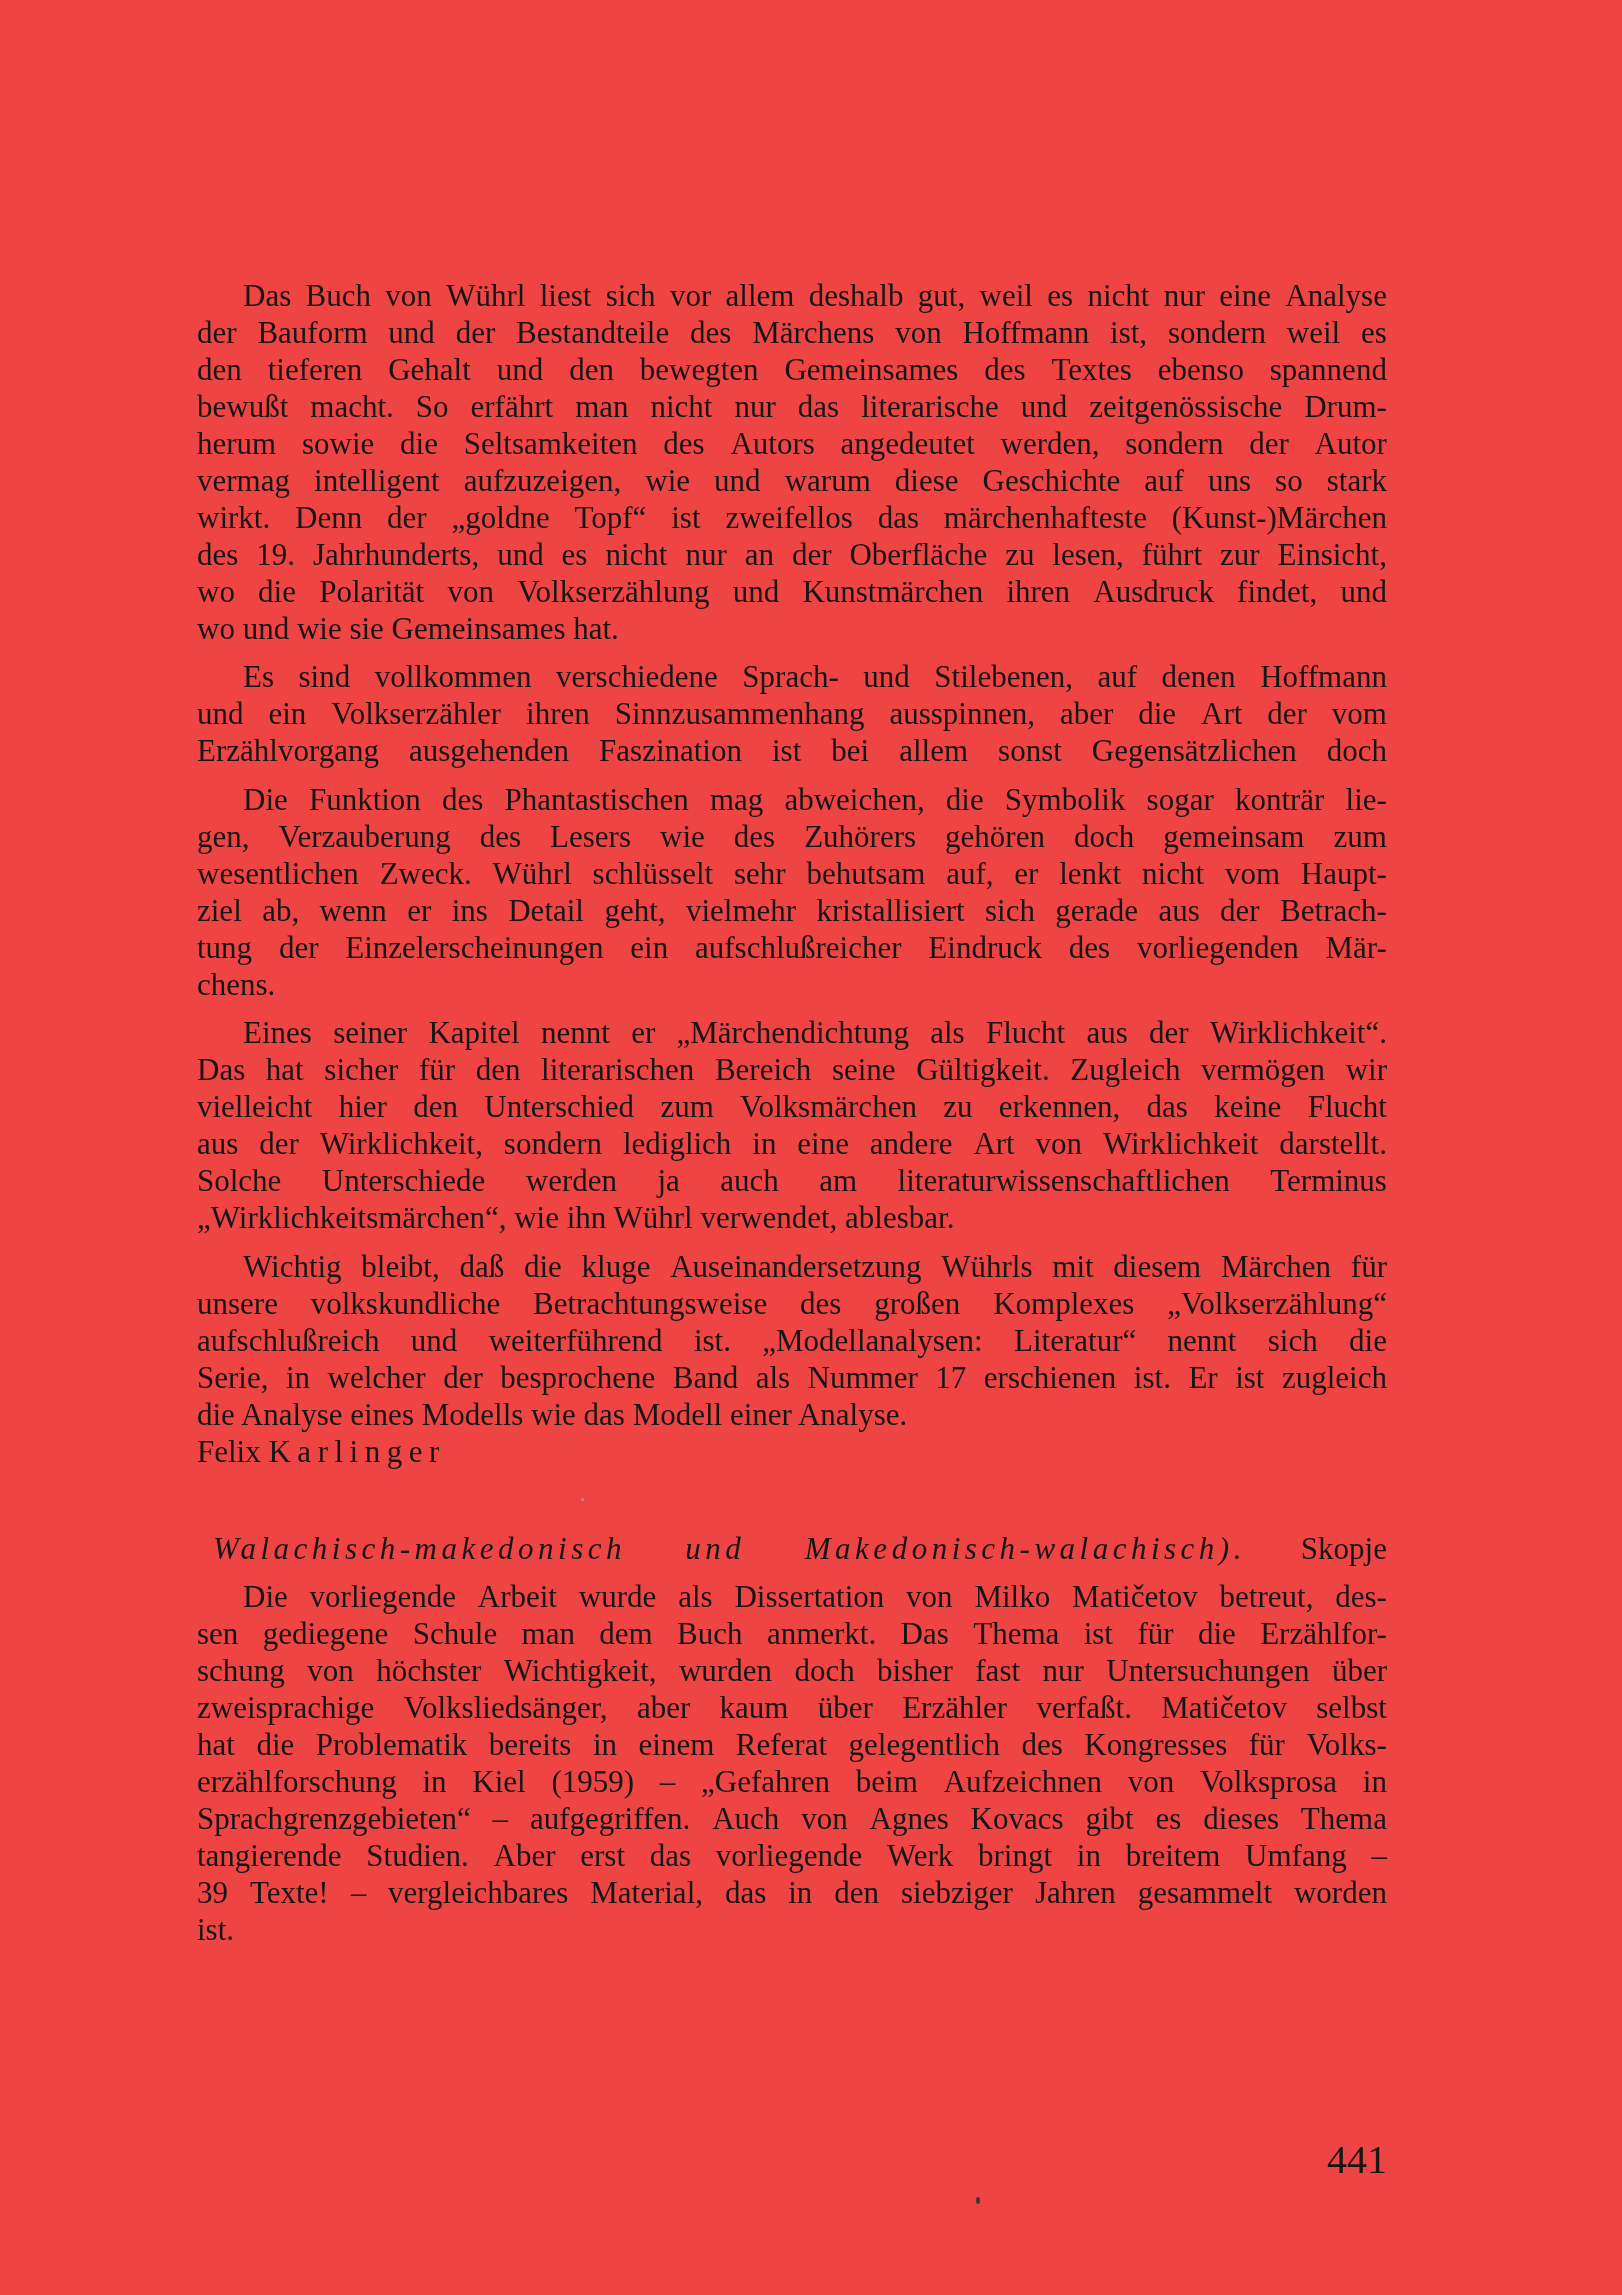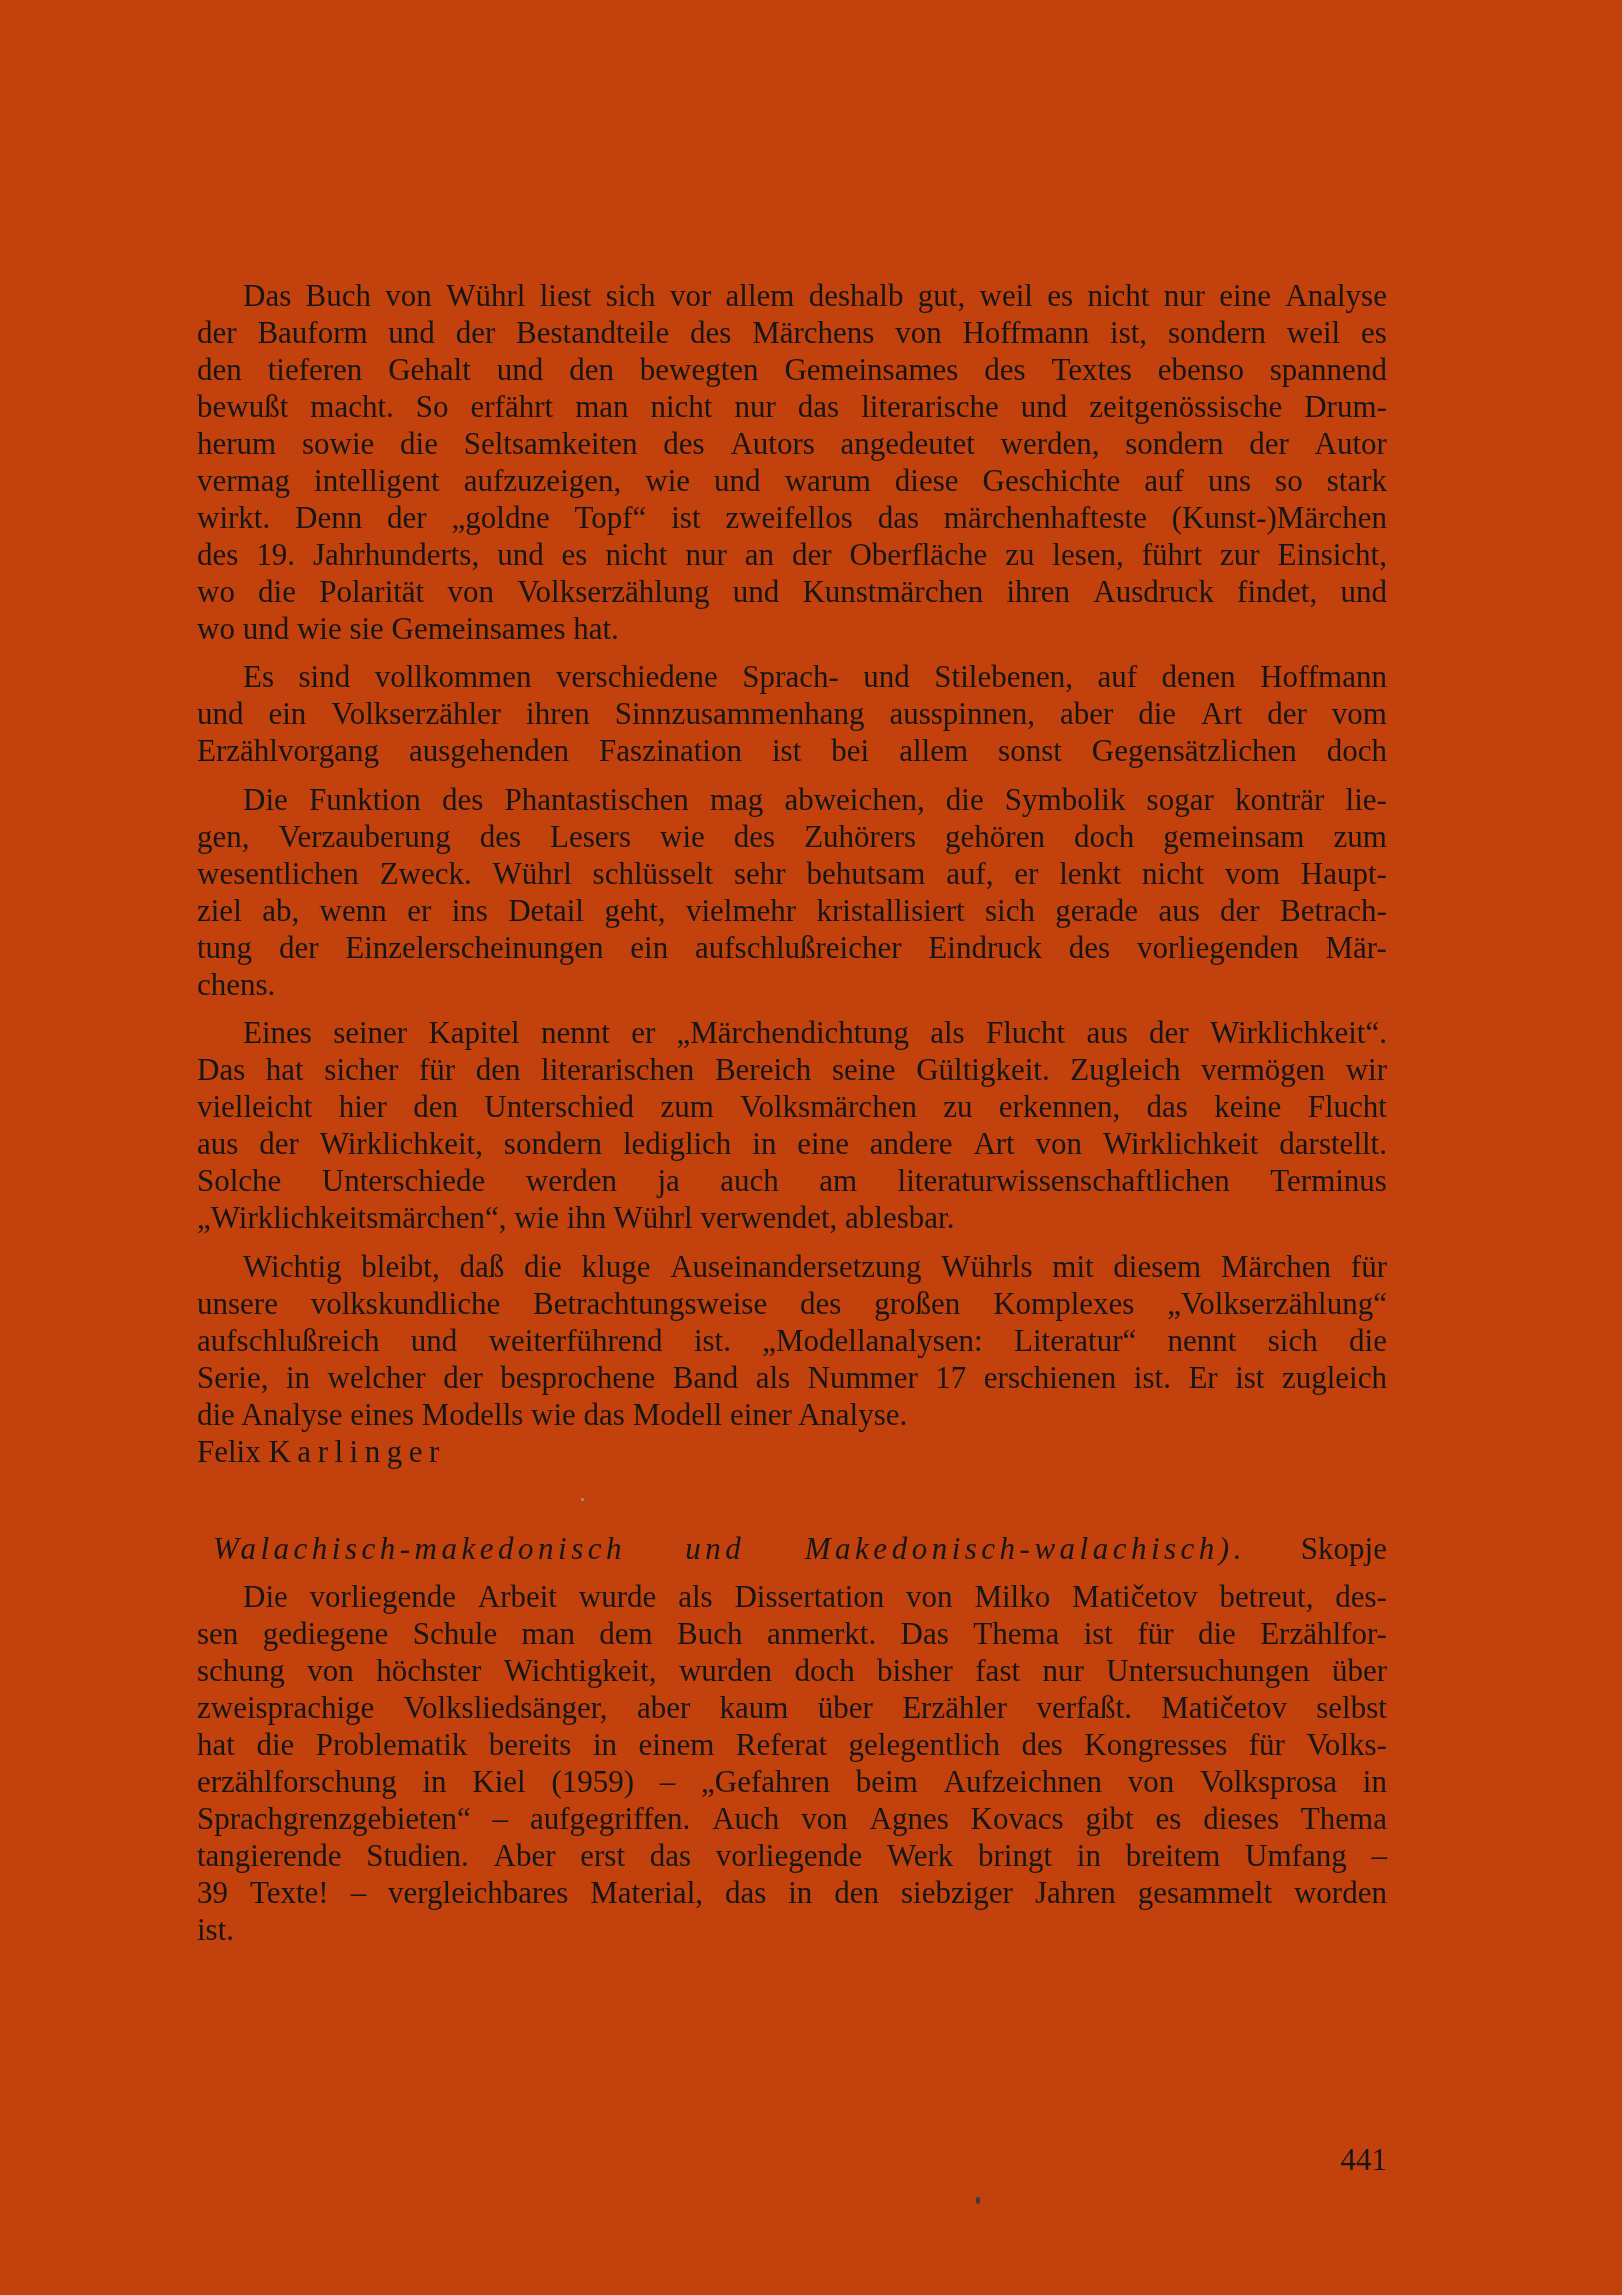--- a/index.html
+++ b/index.html
@@ -1,19 +1,19 @@
 <!DOCTYPE html>
 <html style="font-size:13px"><head>
 <meta charset="utf-8">
 <style>
   html,body{margin:0;padding:0;background:#e8e8e8;}
   .page{
     position:relative;
     width:1623px;height:2295px;
-    background:#c2410c;
+    background:#ef4444;
     font-family:"Liberation Serif", serif;
     color:#161616;
     overflow:hidden;
   }
   .textblock{
     position:absolute;
     left:197px;top:277px;width:1190px;
     font-size:31px;line-height:37px;
   }
   
@@ -30,21 +30,21 @@
   .hl{text-align:justify;text-align-last:justify;}
   .hl .bold{font-weight:bold;letter-spacing:0.4px;}
   .sperr1{letter-spacing:3.7px;}
   .sperr2{letter-spacing:4.5px;font-style:italic;}
   .hl2,.hl3{padding-left:16px;}
   .hl3{text-align:left;text-align-last:left;}
   .pagenum{
     position:absolute;
     left:197px;top:2141px;width:1190px;
     text-align:right;
-    font-size:31px;line-height:37px;
+    font-size:40px;line-height:37px;
   }
   .artifact-dot{position:absolute;border-radius:50%;}
   .dot-1{left:581px;top:1498px;width:3.2px;height:3.2px;background:#9a9a9a;}
   .dot-2{left:976px;top:2197px;width:4px;height:6.5px;background:#3a3a3a;}
 </style>
 </head>
 <body>
 
 <div class="page">
 

